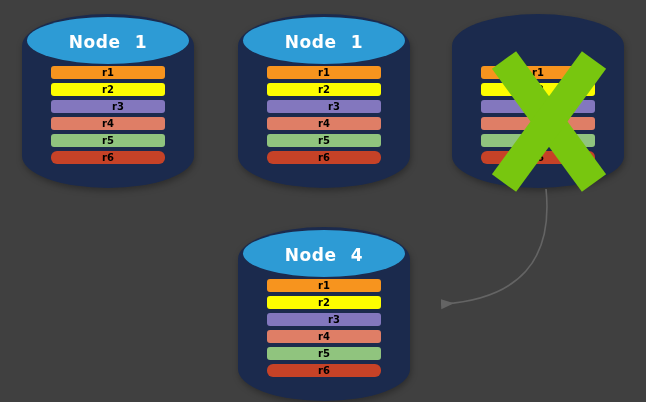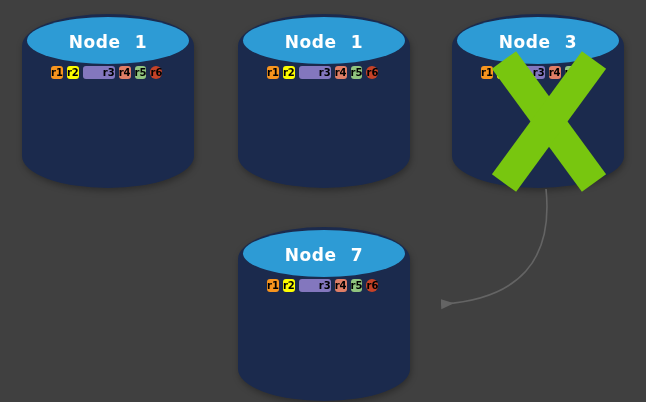--- a/index.html
+++ b/index.html
@@ -20,21 +20,21 @@
     background:#2D9BD5; border-radius:50%;
     display:flex; align-items:center; justify-content:center;
   }
   .node-label {
     color:#ffffff; font-weight:bold; font-size:17px;
     letter-spacing:0.5px; word-spacing:8px;
     padding-top:2px;
   }
   .rows {
     position:absolute; left:29px; width:114px; top:58px;
-    display:flex; flex-direction:row; gap:4px;
+    display:flex; flex-direction:column; gap:4px;
   }
   .row {
     height:13px; border-radius:3px;
     display:flex; align-items:center; justify-content:center;
     font-size:10px; font-weight:bold; color:#000000; line-height:13px;
   }
   .row-r1 { background:#F7941E; }
   .row-r2 { background:#FDFD00; }
   .row-r3 { background:#8377BE;padding-left:20px; }
   .row-r4 { background:#DF7E66;justify-content:center; }
@@ -103,23 +103,20 @@
           <span>r5</span>
         </div>
       <div class="row row-r6">
           <span>r6</span>
         </div>
     </div>
   </div>
 
   <div class="cylinder" style="left:452px; top:8px;">
     <div class="cyl-shell"></div>
-    <div class="cyl-cap">
-      <span class="node-label">Node 3</span>
-    </div>
     <div class="rows">
       <div class="row row-r1">
           <span>r1</span>
         </div>
       <div class="row row-r2">
           <span>r2</span>
         </div>
       <div class="row row-r3">
           <span>r3</span>
         </div>
@@ -135,21 +132,21 @@
     </div>
     <svg class="x-mark" viewBox="0 0 122 139" aria-hidden="true">
       <line x1="16" y1="8" x2="106" y2="131" stroke="#78C60F" stroke-width="30"></line>
       <line x1="106" y1="8" x2="16" y2="131" stroke="#78C60F" stroke-width="30"></line>
     </svg>
   </div>
 
   <div class="cylinder" style="left:238px; top:221px;">
     <div class="cyl-shell"></div>
     <div class="cyl-cap">
-      <span class="node-label">Node 7</span>
+      <span class="node-label">Node 4</span>
     </div>
     <div class="rows">
       <div class="row row-r1">
           <span>r1</span>
         </div>
       <div class="row row-r2">
           <span>r2</span>
         </div>
       <div class="row row-r3">
           <span>r3</span>

